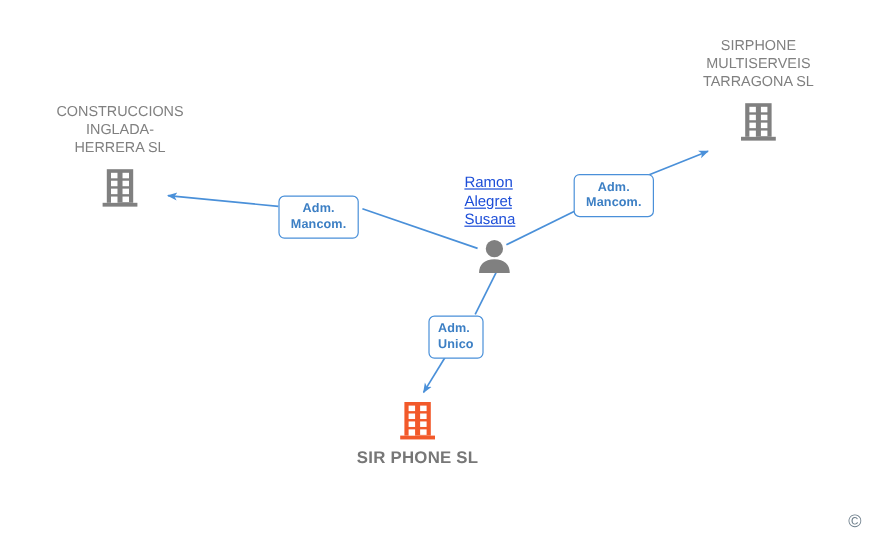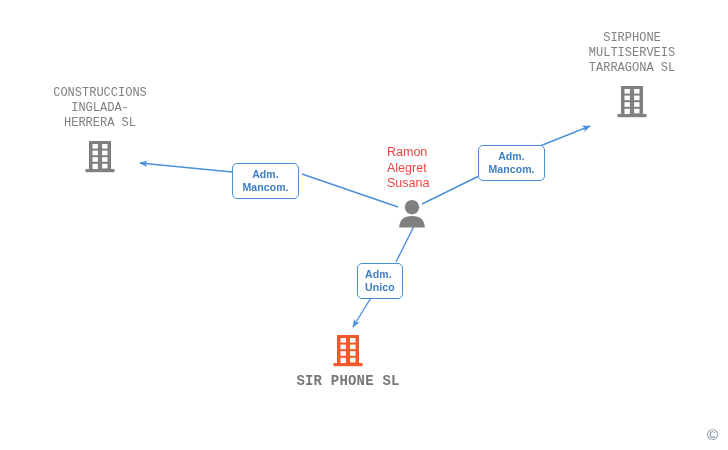--- a/index.html
+++ b/index.html
@@ -28,44 +28,44 @@
   
   .node {
     position: absolute;
   }
   .node-label {
     color: #808080;
     font-size: 12px;
     line-height: 15px;
     text-align: center;
     white-space: pre-line;
-    font-family: Liberation Mono, monospace;
   }
   .node-label.strong {
     color: #777777;
     font-weight: bold;
     font-size: 14px;
     letter-spacing: .2px;
   }
   .icon-wrap {
     display: flex;
     justify-content: center;
   }
 
   
   .person-node {
     position: absolute;
   }
   .person-name {
     position: absolute;
-    color: #ef4444;
+    color: #1d4ed8;
     font-size: 12.5px;
     line-height: 15.5px;
     text-align: left;
     white-space: pre-line;
+    text-decoration: underline;
   }
 
   
   .chip {
     position: absolute;
     box-sizing: border-box;
     border: 1px solid #4a90d9;
     border-radius: 5px;
     background: #ffffff;
     color: #3c7fc4;

